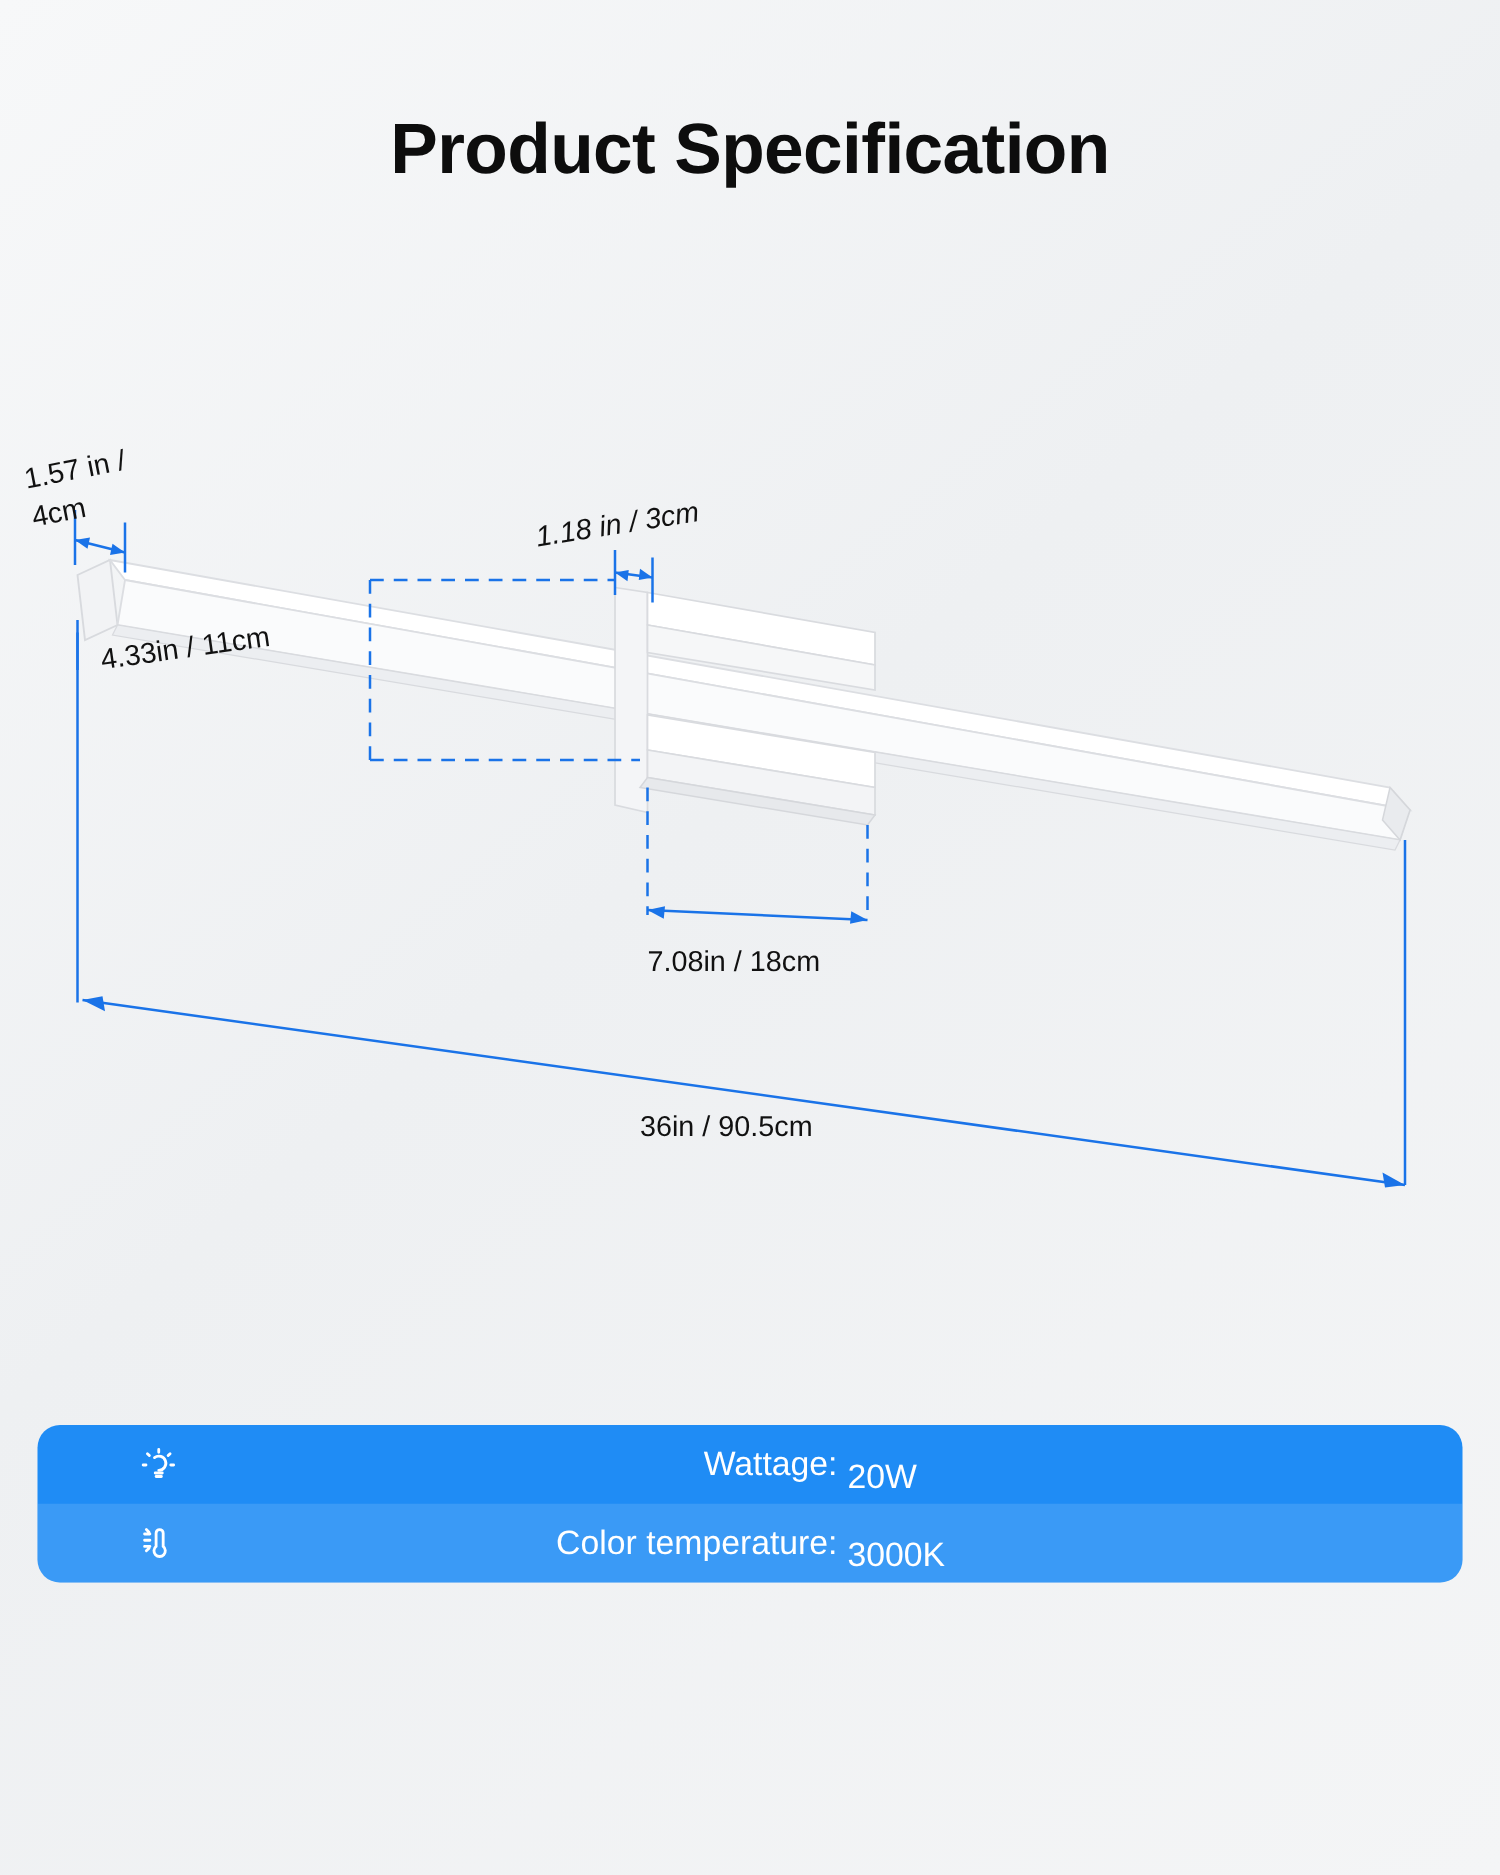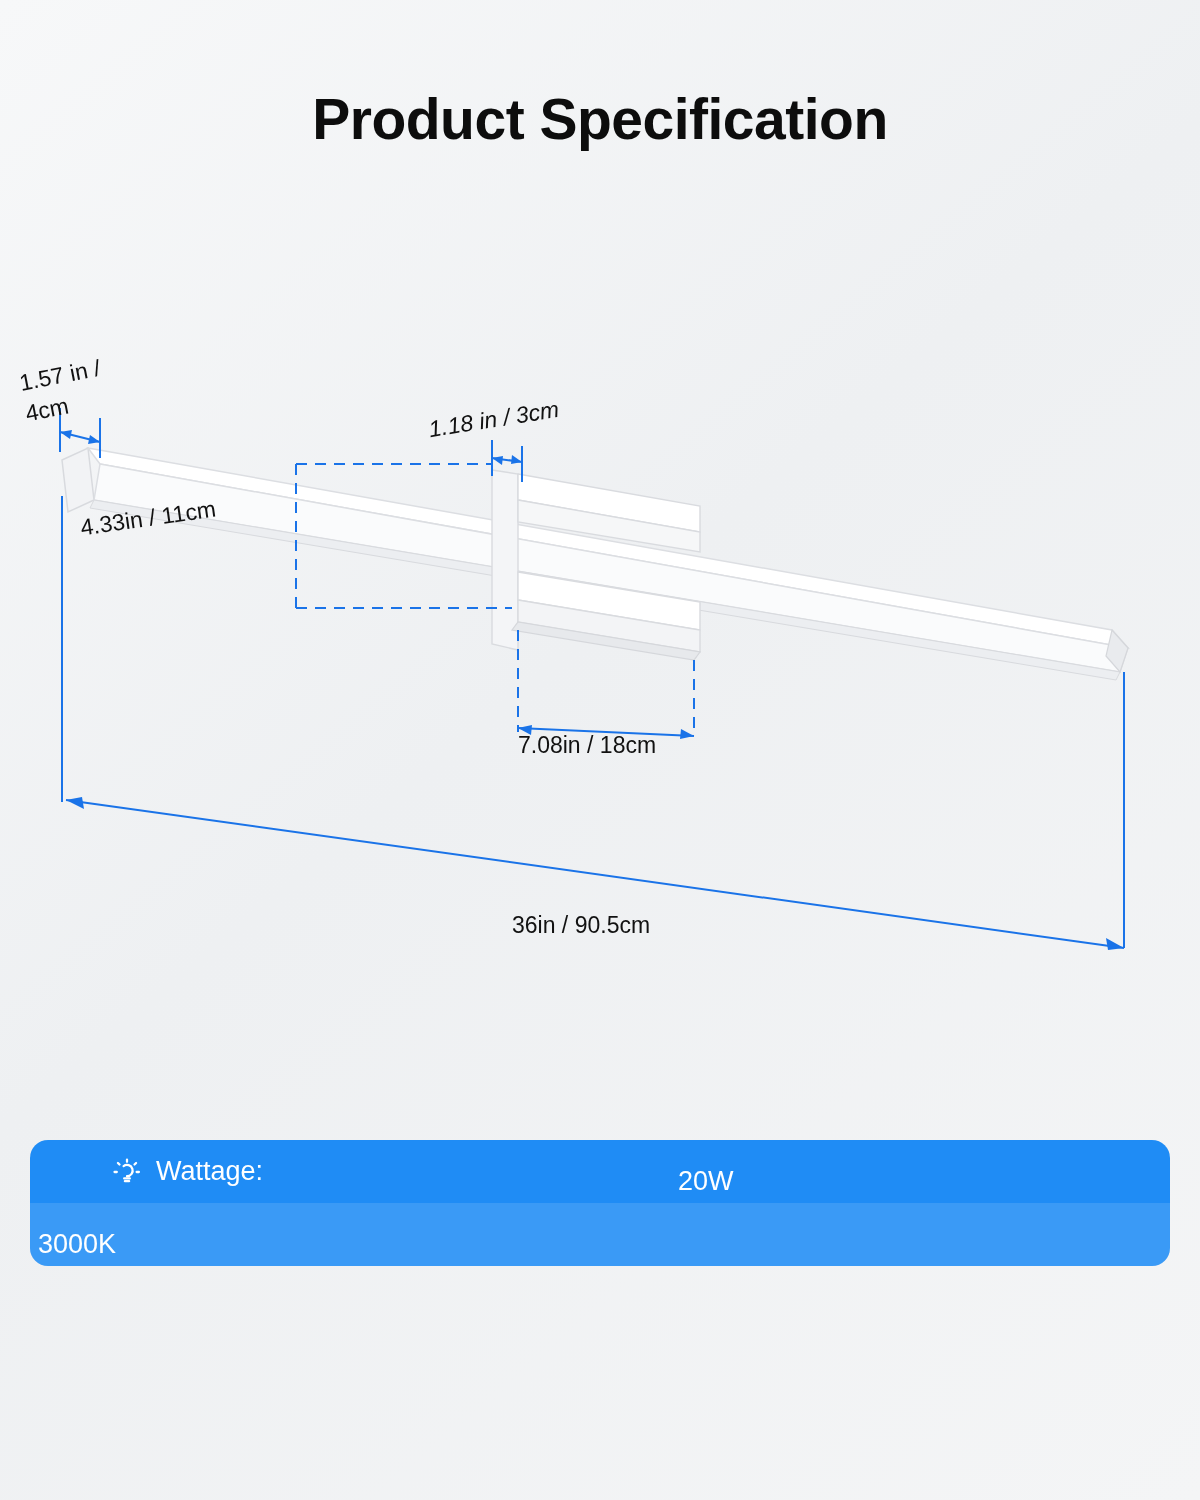--- a/index.html
+++ b/index.html
@@ -63,26 +63,25 @@
     transform: rotate(-8deg);
   }
   .dl-mount-w {
     left: 428px;
     top: 106px;
     transform: rotate(-9deg);
     font-style: italic;
   }
   .dl-mount-l {
     left: 518px;
-    top: 432px;
+    top: 456px;
   }
   .dl-total {
     left: 512px;
     top: 588px;
-    margin-top: 24px;
   }
 
   
   .spec {
     position: absolute;
     left: 30px;
     top: 1140px;
     width: 1140px;
     border-radius: 18px;
     overflow: hidden;
@@ -97,20 +96,21 @@
     background: rgba(255, 255, 255, 0.12);
   }
   .spec-label {
     display: flex;
     align-items: center;
     width: 640px;
     padding-left: 80px;
     box-sizing: border-box;
     color: #ffffff;
     font-size: 27px;
+    justify-content: space-between;
   }
   .spec-icon {
     width: 46px;
     flex: 0 0 46px;
     display: flex;
     align-items: center;
     justify-content: flex-start;
     color: #ffffff;
   }
   .spec-value {
@@ -220,18 +220,27 @@
           </svg>
         </span>
         <span>Wattage:</span>
       </div>
       <div class="spec-value">20W</div>
     </div>
 
 
 
     <div class="spec-row alt">
+      <div class="spec-label">
+        <span class="spec-icon">
+          <svg width="34" height="34" viewBox="0 0 24 24" fill="none" stroke="#ffffff" stroke-width="1.6" stroke-linecap="round">
+            <path d="M14.5 13.5V6a2 2 0 0 0-4 0v7.5a3.2 3.2 0 1 0 4 0z"></path>
+            <path d="M4 6.5h3M4 10h3M4 13.5h3M5 4l1.5 1.5M5 16l1.5-1.5"></path>
+          </svg>
+        </span>
+        <span>Color temperature:</span>
+      </div>
       <div class="spec-value">3000K</div>
     </div>
 
 
   </div>
 </div>
 
 </body></html>

